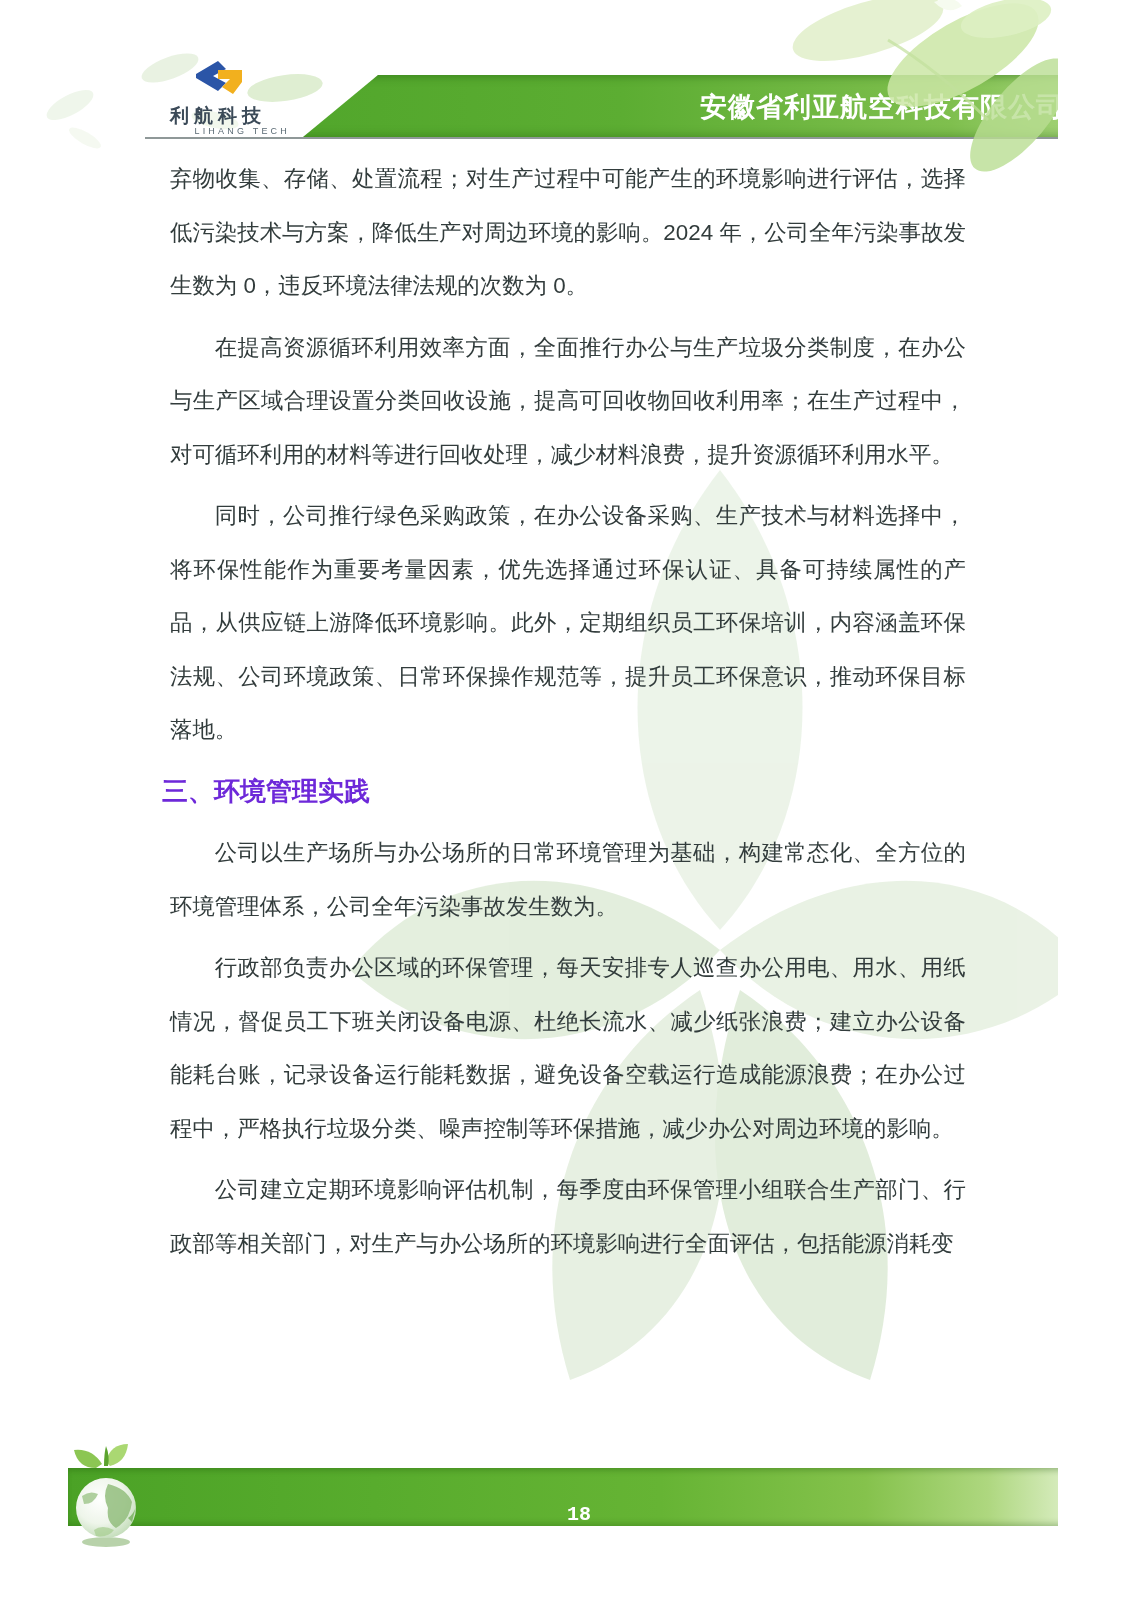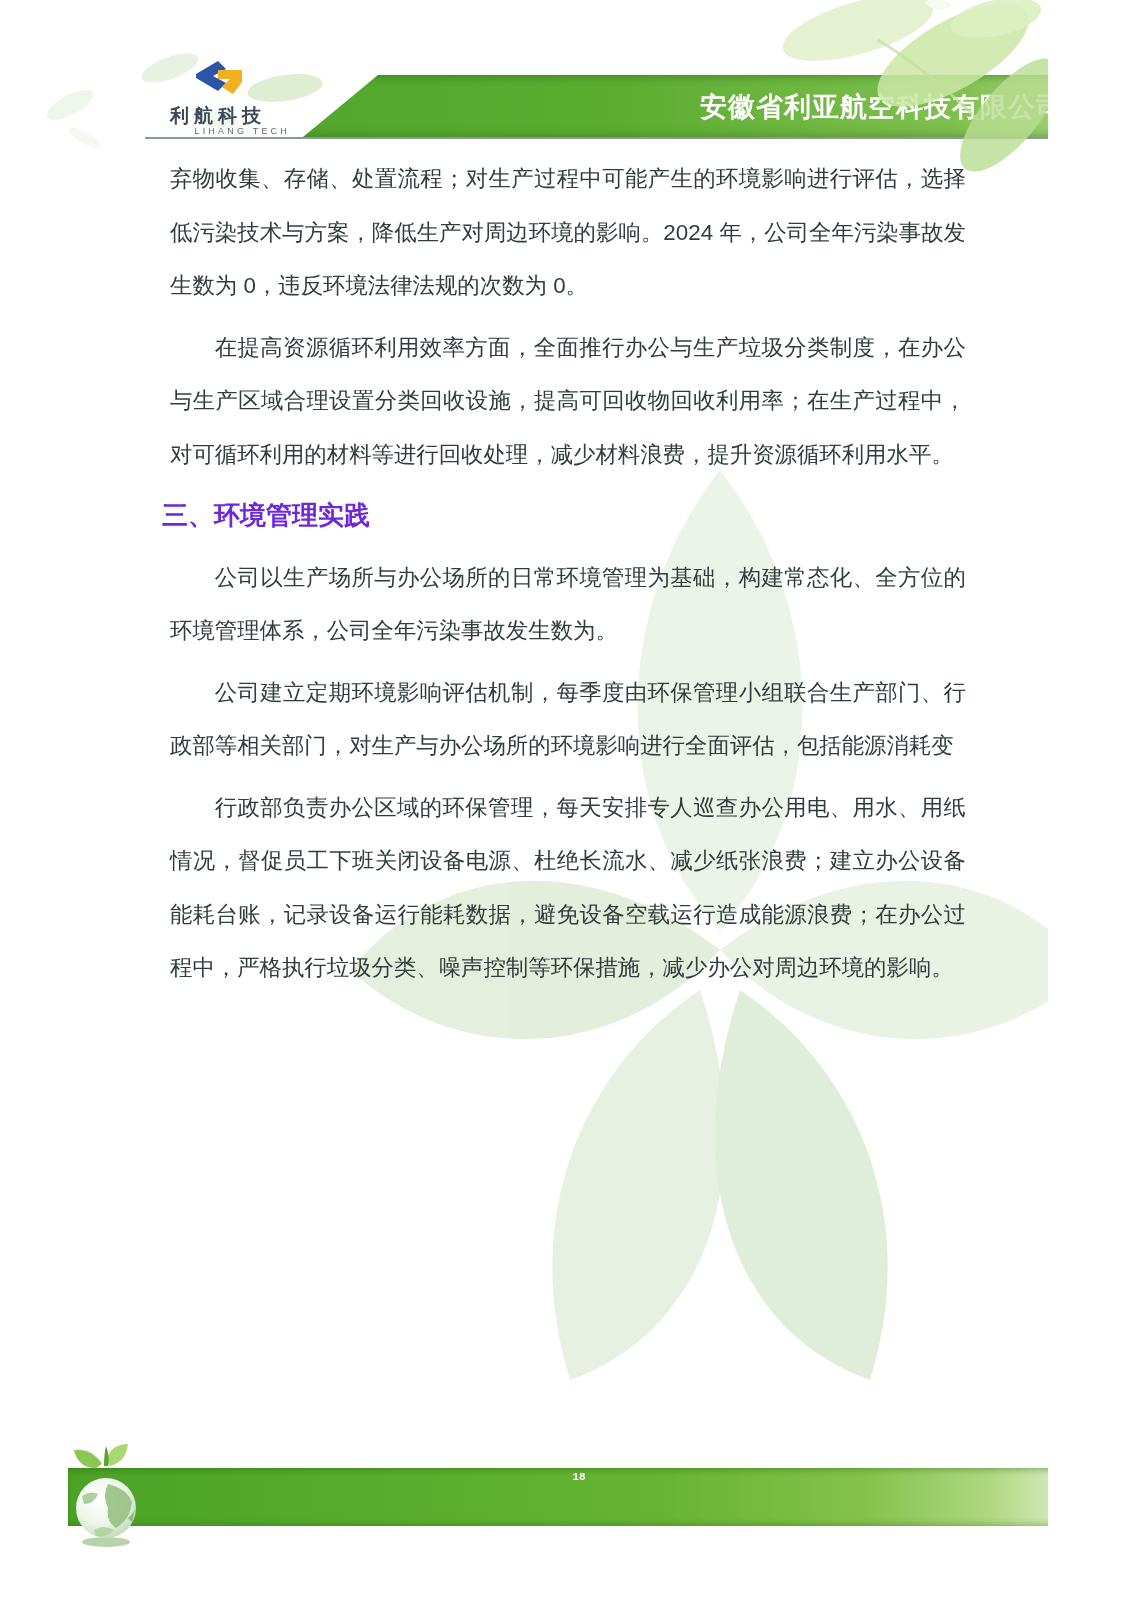--- a/index.html
+++ b/index.html
@@ -1,19 +1,20 @@
 <!DOCTYPE html>
 <html><head>
 <meta charset="utf-8">
 <style>
   html,body { margin:0; padding:0; background:#fff; }
   .page {
     position:relative; width:1048px; height:1600px;
     background:#ffffff; overflow:hidden;
     font-family:"Liberation Sans", sans-serif;
+    padding-left:10px;
   }
   
   .logo-block { position:absolute; left:170px; top:58px; width:120px; z-index:3; }
   .logo-icon { display:block; margin-left:18px; }
   .logo-zh {
     font-size:19px; font-weight:bold; color:#3b4a58;
     letter-spacing:5px; line-height:20px; white-space:nowrap;
   }
   .logo-en {
     font-size:9px; color:#5a6a74; letter-spacing:3.2px; line-height:11px; white-space:nowrap;text-align:right;
@@ -47,22 +48,22 @@
     margin:0; color:#6d28d9; font-size:26px; font-weight:bold;
     line-height:53.5px; text-indent:0; text-align:left;
   }
   
   .footer-bar {
     position:absolute; left:68px; top:1468px; width:1022px; height:58px; z-index:2;
     background:linear-gradient(90deg,#4ba226 0%, #58ac2d 30%, #66b434 58%, #85c24c 78%, #aed77f 90%, #d5ebbb 97%, #eef6e3 100%);
     box-shadow:inset 0 5px 6px -3px rgba(25,80,5,.35), inset 0 -5px 6px -3px rgba(25,80,5,.3);
   }
   .page-number {
-    position:absolute; left:0; right:0; top:3px; text-align:center;
-    font-size:11px; font-weight:bold; color:#ffffff; font-family:"Liberation Mono", monospace;
+    position:absolute; left:0; right:0; top:35px; text-align:center;
+    font-size:20px; font-weight:bold; color:#ffffff; font-family:"Liberation Mono", monospace;
   }
   .globe { position:absolute; left:66px; top:1444px; z-index:3; }
 </style>
 </head>
 <body>
 
 <div class="page">
 
   <svg class="leaves-top-left" width="340" height="130" viewBox="0 0 340 130">
     <ellipse cx="70" cy="85" rx="26" ry="10" fill="#dcead2" opacity="0.45" transform="rotate(-28 70 85)"></ellipse>
@@ -101,24 +102,25 @@
     <ellipse cx="215" cy="55" rx="85" ry="34" fill="#cbe6a6" opacity="0.85" transform="rotate(-30 215 55)"></ellipse>
     <ellipse cx="272" cy="115" rx="70" ry="28" fill="#b9dd92" opacity="0.8" transform="rotate(-50 272 115)"></ellipse>
     <ellipse cx="258" cy="18" rx="46" ry="18" fill="#ddefc2" opacity="0.9" transform="rotate(-12 258 18)"></ellipse>
     <path d="M186 2 Q200 16 214 6 Q206 -6 186 2 Z" fill="#f6fbef"></path>
     <path d="M140 40 Q190 70 240 120" stroke="#c2e09c" stroke-width="3" fill="none" opacity="0.7"></path>
   </svg>
 
   <div class="content">
     <p class="no-indent">弃物收集、存储、处置流程；对生产过程中可能产生的环境影响进行评估，选择低污染技术与方案，降低生产对周边环境的影响。2024 年，公司全年污染事故发生数为 0，违反环境法律法规的次数为 0。</p>
     <p>在提高资源循环利用效率方面，全面推行办公与生产垃圾分类制度，在办公与生产区域合理设置分类回收设施，提高可回收物回收利用率；在生产过程中，对可循环利用的材料等进行回收处理，减少材料浪费，提升资源循环利用水平。</p>
+    <p>同时，公司推行绿色采购政策，在办公设备采购、生产技术与材料选择中，将环保性能作为重要考量因素，优先选择通过环保认证、具备可持续属性的产品，从供应链上游降低环境影响。此外，定期组织员工环保培训，内容涵盖环保法规、公司环境政策、日常环保操作规范等，提升员工环保意识，推动环保目标落地。</p>
     <h2 class="section-heading">三、环境管理实践</h2>
     <p>公司以生产场所与办公场所的日常环境管理为基础，构建常态化、全方位的环境管理体系，公司全年污染事故发生数为。</p>
+    <p>行政部负责办公区域的环保管理，每天安排专人巡查办公用电、用水、用纸情况，督促员工下班关闭设备电源、杜绝长流水、减少纸张浪费；建立办公设备能耗台账，记录设备运行能耗数据，避免设备空载运行造成能源浪费；在办公过程中，严格执行垃圾分类、噪声控制等环保措施，减少办公对周边环境的影响。</p>
     <p>公司建立定期环境影响评估机制，每季度由环保管理小组联合生产部门、行政部等相关部门，对生产与办公场所的环境影响进行全面评估，包括能源消耗变</p>
-    <p>行政部负责办公区域的环保管理，每天安排专人巡查办公用电、用水、用纸情况，督促员工下班关闭设备电源、杜绝长流水、减少纸张浪费；建立办公设备能耗台账，记录设备运行能耗数据，避免设备空载运行造成能源浪费；在办公过程中，严格执行垃圾分类、噪声控制等环保措施，减少办公对周边环境的影响。</p>
   </div>
 
   <div class="footer-bar">
     <div class="page-number">18</div>
   </div>
 
   <svg class="globe" width="80" height="106" viewBox="0 0 80 106">
     <defs>
       <radialGradient id="globeGrad" cx="40%" cy="35%" r="75%">
         <stop offset="0%" stop-color="#ffffff"></stop>

